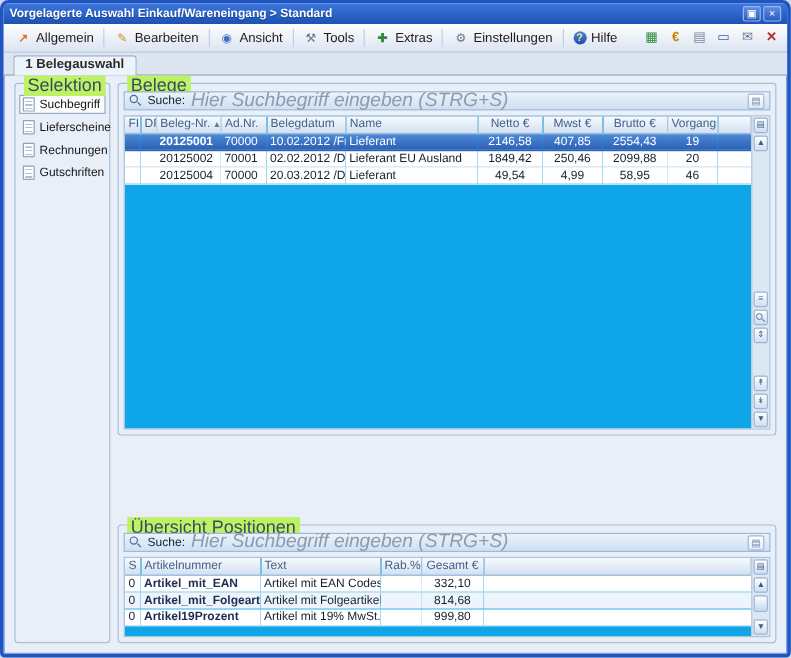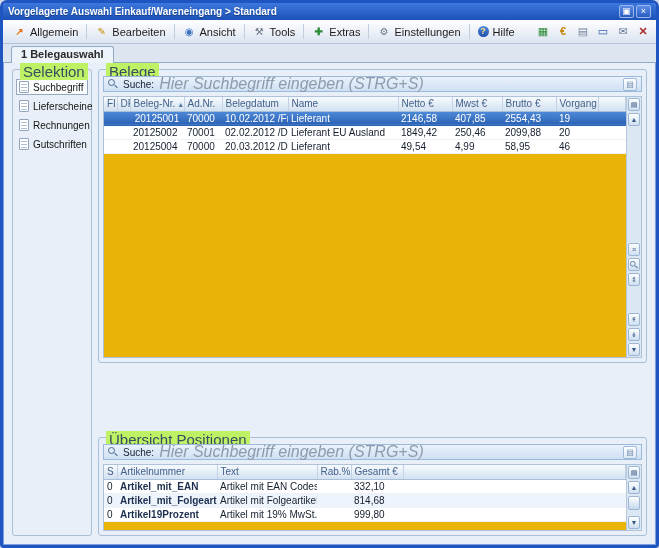--- a/index.html
+++ b/index.html
@@ -90,34 +90,34 @@
   .search-ph { font-size:16px; font-style:italic; color:#8e9bac; white-space:nowrap;
                overflow:hidden; }
   .mini-btn { margin-left:auto; width:14px; height:13px; flex:0 0 auto;
               border:1px solid #9db8d8; border-radius:2px;
               background:linear-gradient(#ffffff,#dce8f5); color:#6b87a8;
               font-size:8px; line-height:11px; text-align:center; }
 
   
   .table-wrap { position:absolute; top:26px; left:4px; right:4px; bottom:4px;
                 border:1px solid #aec2da; background:#e9f0fa; overflow:hidden; }
-  .grid-area { position:absolute; left:0; top:0; right:15px; bottom:0; background:#eab308; }
+  .grid-area { position:absolute; left:0; top:0; right:15px; bottom:0; background:#0ea5e9; }
   table { width:100%; border-collapse:collapse; table-layout:fixed; font-size:10px; }
   th { height:14px; background:linear-gradient(#f6fafd,#d2e0f0);
        border-right:1px solid #c2d2e4; border-bottom:1px solid #a8bfd8;
        color:#44618a; font-weight:normal; text-align:left; padding:0 3px;
        white-space:nowrap; overflow:hidden; }
   td { height:14px; padding:0 3px; color:#15202e; background:#fff;
        border-bottom:1px solid #eef2f8; white-space:nowrap; overflow:hidden; }
   tr.alt td { background:#eef4fb; }
   tr.selected td { background:linear-gradient(#4e8ad8,#2c62b4); color:#fff;
                    border-bottom-color:#2c62b4; }
-  .num { text-align:left; }
+  .num { text-align:center; }
   .sort-arrow { font-size:7px; color:#5b7aa2; margin-left:2px; }
-  tr.selected .bold, .bold { font-weight:normal;text-align:center; }
+  tr.selected .bold, .bold { font-weight:bold; }
   .art-num { color:#1c2f50; font-weight:bold;margin-top:15px; }
 
   
   .vscroll { position:absolute; top:0; right:0; bottom:0; width:15px;
              background:#dce7f4; border-left:1px solid #b6c8de; }
   .sb-btn { position:absolute; left:1px; width:12px; height:13px;
             border:1px solid #9cb6d4; border-radius:2px;
             background:linear-gradient(#fdfefe,#cfdff0);
             font-size:7px; color:#3a5a84; text-align:center; line-height:11px; }
   .sb-btn .mag { transform:scale(.8); margin-top:1px; }

